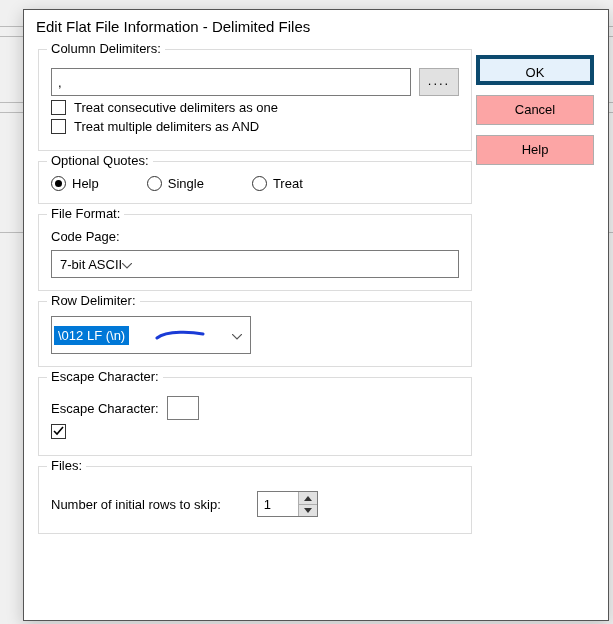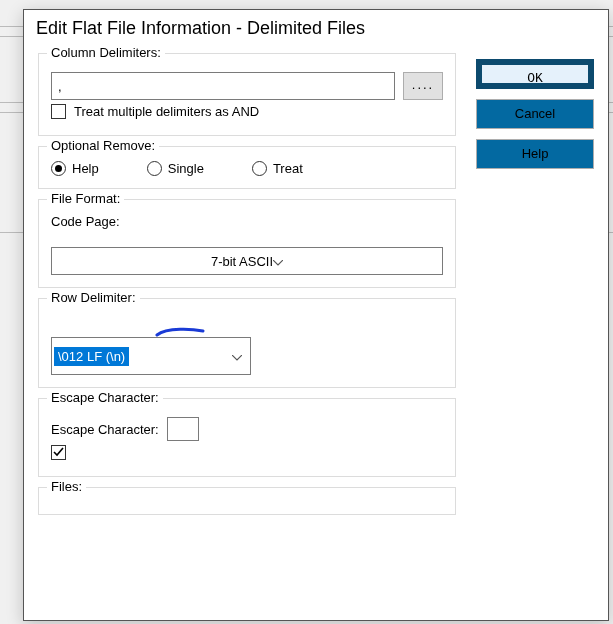--- a/index.html
+++ b/index.html
@@ -3,29 +3,29 @@
 <meta charset="utf-8">
 <style>
   * { box-sizing: border-box; font-family: "Segoe UI", Tahoma, sans-serif; font-size: 13px; }
   body { margin: 0; background: #f0f0f0; width: 613px; height: 624px; position: relative; }
   .bg-line { position: absolute; left: 0; right: 0; height: 1px; background: #bbb; }
   .dialog {
     position: absolute; left: 23px; top: 9px; width: 586px; height: 612px;
     background: #fff; border: 1px solid #555; box-shadow: 0 4px 16px rgba(0,0,0,0.2);
     display: flex; flex-direction: column;
   }
-  .titlebar { padding: 8px 12px 10px; font-size: 18px; color: #000; }
-  .content { flex: 1; padding: 4px 14px 20px 14px; position: relative; display: flex; gap: 20px; }
+  .titlebar { padding: 8px 12px 10px; font-size: 15px; color: #000; }
+  .content { flex: 1; padding: 4px 14px 20px 14px; position: relative; display: flex; gap: 4px; }
   .main-col { flex: 1; display: flex; flex-direction: column; gap: 10px; }
   .btn-col { width: 118px; display: flex; flex-direction: column; gap: 10px; padding-top: 6px; }
   .btn {
     height: 30px; line-height: 28px; text-align: center;
-    background: #0369a1; border: 1px solid #adadad; cursor: pointer;
+    background: #fca5a5; border: 1px solid #adadad; cursor: pointer;
   }
-  .btn.default { border: 6px solid #0c4a6e; background: #e5f1fb; font-family: Liberation Mono, monospace; }
+  .btn.default { border: 4px solid #0c4a6e; background: #e5f1fb; }
   .group {
     border: 1px solid #dcdcdc; position: relative; padding: 14px 12px 12px;
   }
   .group-legend {
     position: absolute; top: -9px; left: 8px; background: #fff; padding: 0 4px; color: #000;
   }
   .row { display: flex; align-items: center; gap: 8px; margin: 4px 0; }
   .delim-input {
     flex: 1; height: 28px; border: 1px solid #7a7a7a; padding: 2px 6px;
     background: #fff;
@@ -39,28 +39,28 @@
   .radio-circle {
     width: 15px; height: 15px; border: 1px solid #333; border-radius: 50%;
     display: inline-flex; align-items: center; justify-content: center;
   }
   .radio-dot { width: 7px; height: 7px; background: #000; border-radius: 50%; }
   .radio-row { display: flex; gap: 48px; align-items: center; }
   .radio-item { display: flex; align-items: center; gap: 6px; cursor: pointer; }
   .label { color: #000; }
   .select {
     height: 28px; border: 1px solid #7a7a7a; background: #fff;
-    display: flex; align-items: center; justify-content: center;
+    display: flex; align-items: center; justify-content: flex-start;
     padding: 0 8px; cursor: pointer;
   }
   .select.wide { width: 100%; }
   .select .chev { color: #555; }
   .row-delim-sel {
     height: 38px; width: 200px; border: 1px solid #7a7a7a; background: #fff;
-    display: flex; align-items: center; padding: 0; cursor: pointer; margin-top: 24px;
+    display: flex; align-items: center; padding: 0; cursor: pointer;
   }
   .row-delim-sel .val {
     background: #0078d7; color: #fff; padding: 2px 4px; margin: 2px;
   }
   .row-delim-sel .chev { margin-left: auto; padding: 0 8px; color: #555; }
   .annot { position: absolute; }
   .escape-box { width: 32px; height: 24px; border: 1px solid #7a7a7a; background: #fff; }
   .spinner { display: inline-flex; border: 1px solid #7a7a7a; height: 26px; }
   .spinner input { width: 40px; border: none; padding: 2px 6px; outline: none; font-size: 13px; }
   .spin-btns { display: flex; flex-direction: column; border-left: 1px solid #adadad; }
@@ -82,47 +82,51 @@
     <div class="main-col">
 
       <div class="group">
         <div class="group-legend">Column Delimiters:</div>
         <div class="row">
           <input class="delim-input" value="," style="">
           <div class="dots-btn">....</div>
         </div>
         <div class="row">
           <span class="checkbox"></span>
+          <span class="label">Treat consecutive delimiters as one</span>
+        </div>
+        <div class="row">
+          <span class="checkbox"></span>
           <span class="label">Treat multiple delimiters as AND</span>
         </div>
       </div>
 
       <div class="group">
-        <div class="group-legend">Optional Remove:</div>
+        <div class="group-legend">Optional Quotes:</div>
         <div class="radio-row">
           <div class="radio-item">
             <span class="radio-circle">
                 <span class="radio-dot"></span>
               </span>
             <span class="label">Help</span>
           </div>
           <div class="radio-item">
             <span class="radio-circle"></span>
             <span class="label">Single</span>
           </div>
           <div class="radio-item">
             <span class="radio-circle"></span>
             <span class="label">Treat</span>
           </div>
         </div>
       </div>
 
       <div class="group">
         <div class="group-legend">File Format:</div>
-        <div class="label" style="margin-bottom:18px">Code Page:</div>
+        <div class="label" style="margin-bottom:6px">Code Page:</div>
         <div class="select wide">
           <span>7-bit ASCII</span>
           <span class="chev">
             <svg width="10" height="6" viewBox="0 0 10 6">
                 <path d="M0 0 L5 5 L10 0" fill="none" stroke="#555" stroke-width="1.2"></path>
               </svg>
           </span>
         </div>
       </div>
 
@@ -151,20 +155,39 @@
           <span class="checkbox checked">
             <svg width="11" height="11" viewBox="0 0 11 11">
                 <path d="M1 5 L4 8 L10 1" stroke="#000" stroke-width="1.6" fill="none"></path>
               </svg>
           </span>
         </div>
       </div>
 
       <div class="group">
         <div class="group-legend">Files:</div>
+        <div class="row" style="margin-top:10px">
+          <span class="label">Number of initial rows to skip:</span>
+          <span style="width:20px"></span>
+          <span class="spinner">
+            <input value="1" style="">
+            <span class="spin-btns">
+              <span class="spin-btn">
+                <svg width="8" height="5" viewBox="0 0 8 5">
+                    <path d="M0 5 L4 0 L8 5 Z" fill="#333"></path>
+                  </svg>
+              </span>
+              <span class="spin-btn">
+                <svg width="8" height="5" viewBox="0 0 8 5">
+                    <path d="M0 0 L4 5 L8 0 Z" fill="#333"></path>
+                  </svg>
+              </span>
+            </span>
+          </span>
+        </div>
       </div>
 
     </div>
 
     <div class="btn-col">
       <div class="btn default">OK</div>
       <div class="btn">Cancel</div>
       <div class="btn">Help</div>
     </div>
   </div>

